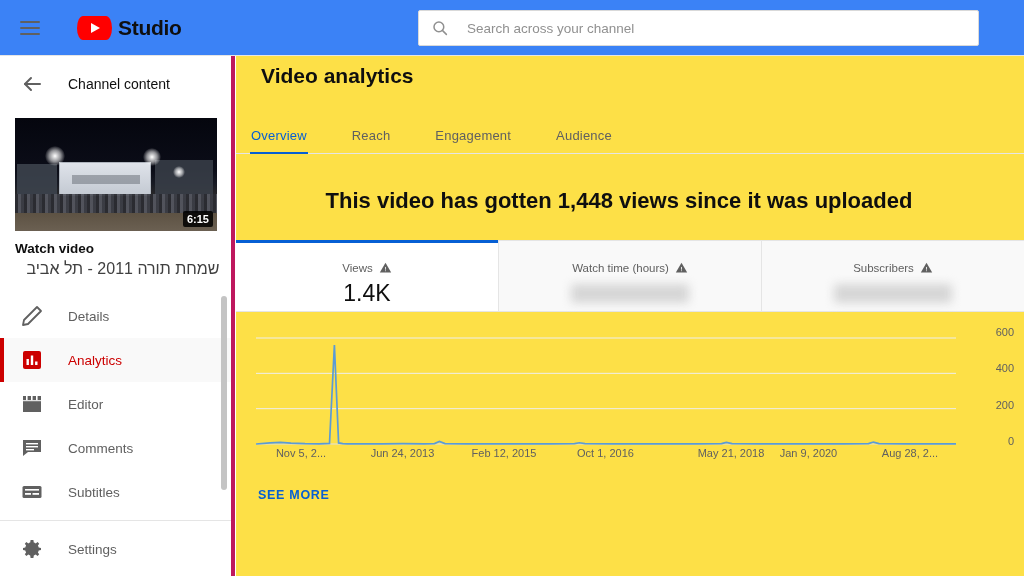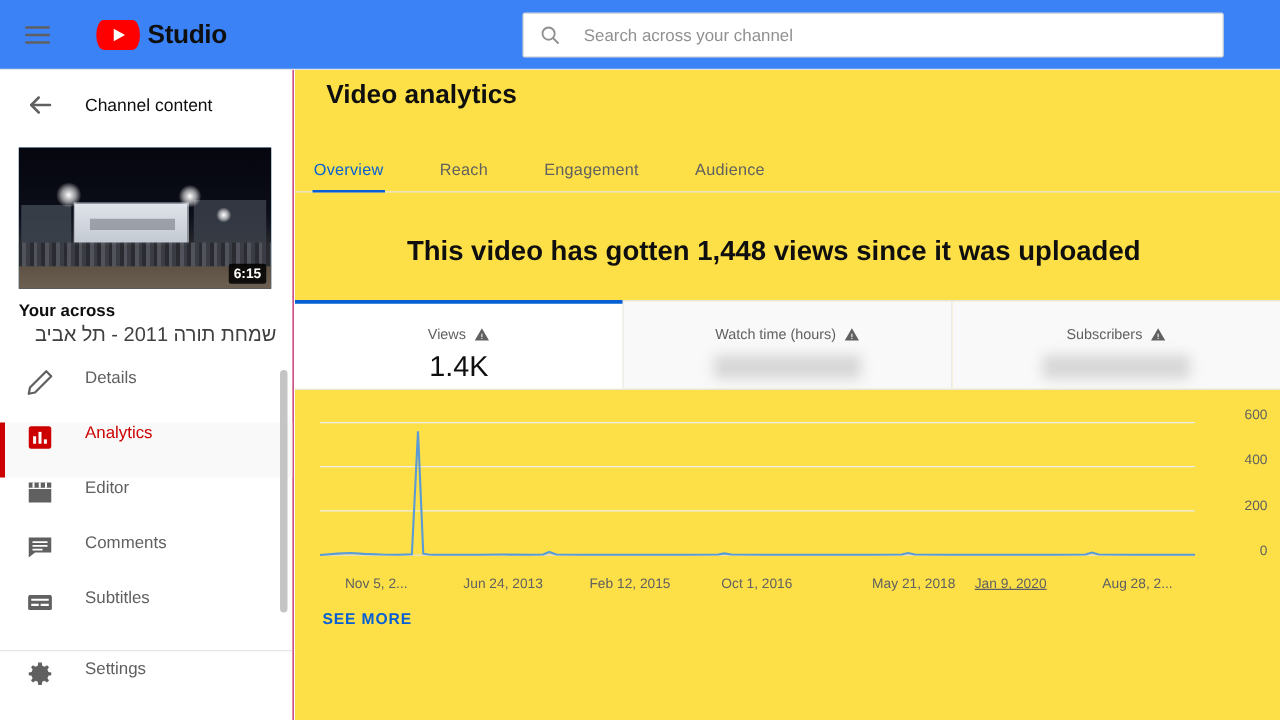--- a/index.html
+++ b/index.html
@@ -70,21 +70,21 @@
     width: 100%;
     background: transparent;
   }
   .search-input::placeholder { color: #909090; }
 
   
   .sidebar {
     position: absolute; top: 56px; left: 0;
     width: 235px; height: 520px;
     background: #fff;
-    border-right: 1px solid #be185d;
+    border-right: 4px solid #be185d;
     overflow: hidden;
   }
   .side-head {
     display: flex; align-items: center;
     height: 56px;
     padding-left: 20px;
     cursor: pointer;
   }
   .back-arrow { width: 24px; height: 24px; color: #606060; }
   .side-head-label {
@@ -133,21 +133,21 @@
     border-radius: 2px;
     line-height: 14px;
   }
 
   .vid-label { margin: 10px 0 0 15px; font-size: 13.5px; font-weight: 700; color: #0f0f0f; }
   .vid-title { margin: 4px 0 0 15px; font-size: 16px; color: #404040; direction: rtl; text-align: center; }
 
   .menu { margin-top: 16px; position: relative; }
   .menu-item {
     position: relative;
-    display: flex; align-items: flex-start;
+    display: flex; align-items: center;
     height: 44px;
     padding-left: 20px;
     cursor: pointer;
     color: #606060;
     font-size: 13.5px;
   }
   .menu-item .ic { width: 24px; height: 24px; flex: 0 0 auto; color: #606060; }
   .menu-item .lbl { margin-left: 24px; }
   .menu-item.active { background: #f9f9f9; color: #c00; }
   .menu-item.active .ic { color: #c00; }
@@ -241,21 +241,21 @@
   }
 
   .chart-area { position: relative; margin-top: 20px; height: 140px; }
   .chart-svg { position: absolute; left: 20px; top: 0; }
   .ylab {
     position: absolute; right: 10px;
     width: 30px; text-align: right;
     font-size: 11px; color: #606060;
   }
   .xlab {
-    position: absolute; top: 129px;
+    position: absolute; top: 115px;
     font-size: 11px; color: #606060;
     transform: translateX(-50%);
     white-space: nowrap;
   }
 
   .see-more {
     margin: 16px 0 0 22px;
     font-size: 12.5px;
     font-weight: 600;
     letter-spacing: .7px;
@@ -308,21 +308,21 @@
       <div class="thumb-bldgR"></div>
       <div class="thumb-screen"></div>
       <div class="thumb-crowd"></div>
       <div class="thumb-ground"></div>
       <div class="flare f1"></div>
       <div class="flare f2"></div>
       <div class="flare f3"></div>
       <div class="duration">6:15</div>
     </div>
 
-    <div class="vid-label">Your across</div>
+    <div class="vid-label">Watch video</div>
     <div class="vid-title">שמחת תורה 2011 - תל אביב</div>
 
     <div class="menu">
 
       <div class="menu-item">
         <svg class="ic" viewBox="0 0 24 24" fill="none" stroke="currentColor" stroke-width="1.8" stroke-linecap="round" stroke-linejoin="round">
           <path d="M17 3l4 4L8 20l-5 1 1-5z"></path>
         </svg>
         <div class="lbl">Details</div>
       </div>
@@ -451,21 +451,21 @@
       <div class="ylab" id="yl0" style="top:-6px">600</div>
       <div class="ylab" id="yl1" style="top:30px">400</div>
       <div class="ylab" id="yl2" style="top:67px">200</div>
       <div class="ylab" id="yl3" style="top:103px">0</div>
       <div id="xlabs">
           <div class="xlab" style="left: 65px;">Nov 5, 2...</div>
           <div class="xlab" style="left: 166.5px;">Jun 24, 2013</div>
           <div class="xlab" style="left: 268px;">Feb 12, 2015</div>
           <div class="xlab" style="left: 369.5px;">Oct 1, 2016</div>
           <div class="xlab" style="left: 471px; padding-left: 48px;">May 21, 2018</div>
-          <div class="xlab" style="left: 572.5px; text-decoration: underline;">Jan 9, 2020</div>
+          <div class="xlab" style="left: 572.5px;">Jan 9, 2020</div>
           <div class="xlab" style="left: 674px;">Aug 28, 2...</div>
         </div>
     </div>
 
     <div class="see-more">SEE MORE</div>
   </div>
 
 </div>
 
 </body></html>

